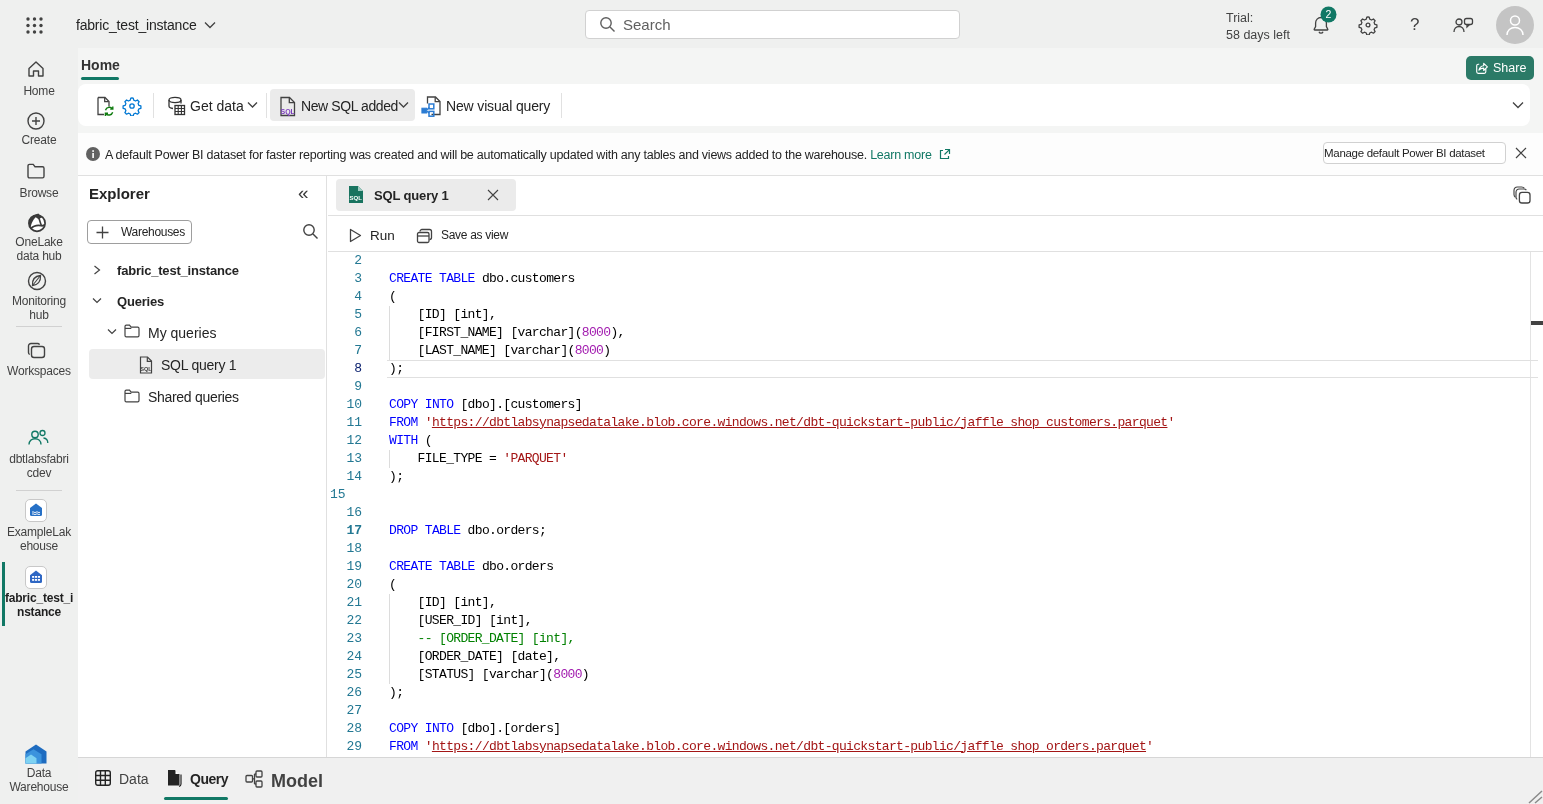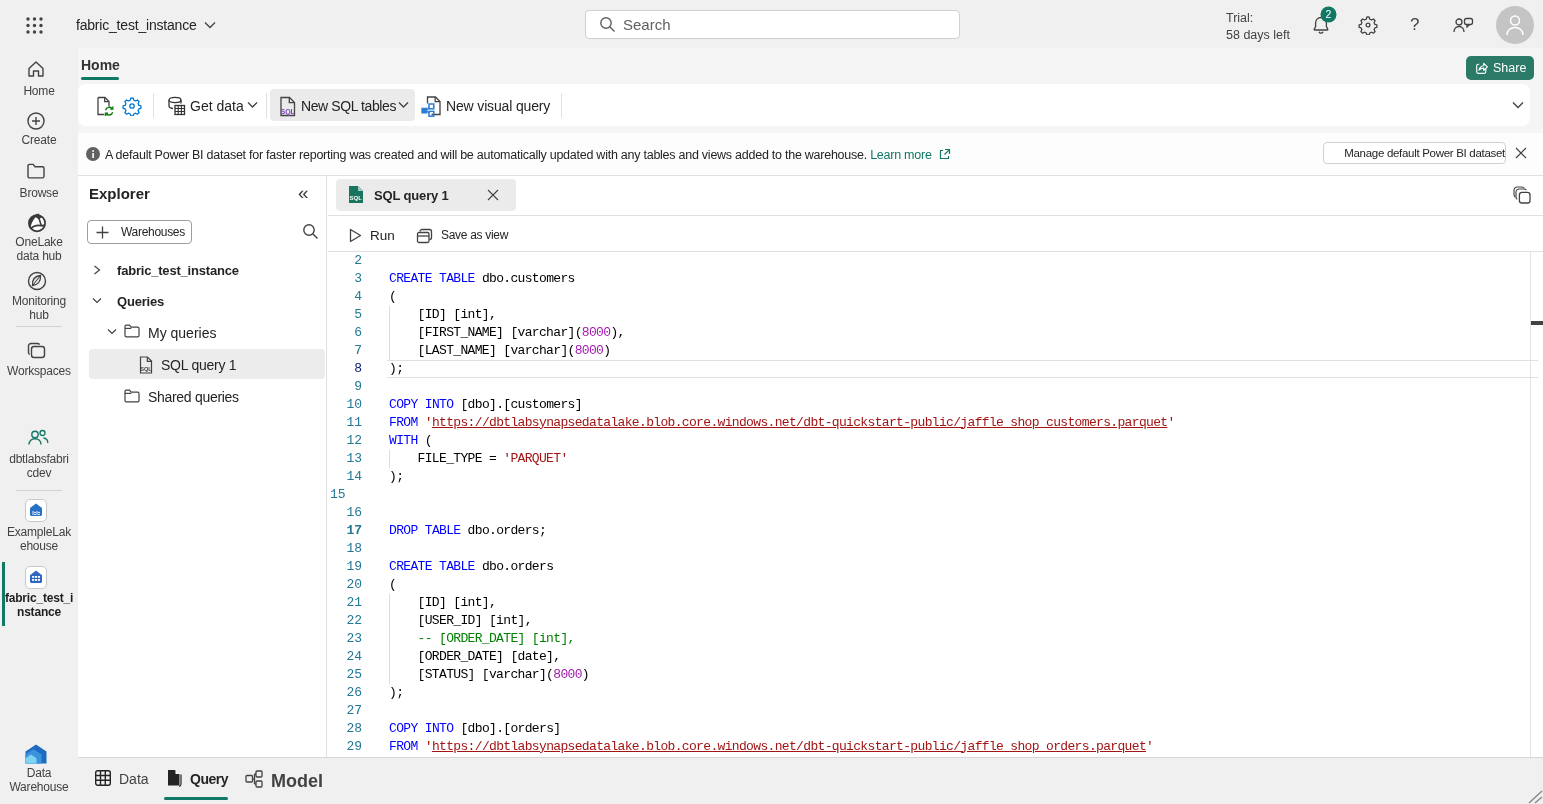--- a/index.html
+++ b/index.html
@@ -132,21 +132,21 @@
       <path d="M1 1.5 L5.5 6 L10 1.5" fill="none" stroke="#424242" stroke-width="1.3"></path>
     </svg>
   <div class="abs sep" style="left:266px; top:93px; height:25px;"></div>
 
   <div class="abs" style="left:270px; top:89px; width:145px; height:32px; background:#ebebeb; border-radius:4px;"></div>
   <svg class="abs" style="left:278px; top:96px;" width="19" height="21" viewBox="0 0 19 21">
     <path d="M3 1.5 h8.5 l5 5 v13 h-13.5 z" fill="none" stroke="#424242" stroke-width="1.3"></path>
     <path d="M11.3 1.8 v4.9 h4.9" fill="none" stroke="#424242" stroke-width="1.3"></path>
     <text x="2.5" y="17.5" font-size="7" font-weight="bold" fill="#7b3dbd" font-family="Liberation Sans">SQL</text>
   </svg>
-  <div class="abs ui" style="left:301px; top:96px; font-size:14px; line-height:20px; letter-spacing:-0.4px;">New SQL tables</div>
+  <div class="abs ui" style="left:301px; top:96px; font-size:14px; line-height:20px; letter-spacing:-0.4px;">New SQL added</div>
   <svg class="abs" style="left:398px; top:101px;" width="11" height="8">
       <path d="M1 1.5 L5.5 6 L10 1.5" fill="none" stroke="#424242" stroke-width="1.3"></path>
     </svg>
 
   <svg class="abs" style="left:421px; top:95px;" width="21" height="22" viewBox="0 0 21 22">
     <path d="M6.5 8.5 V2 h8 l4.5 4.5 v13 h-8.5" fill="none" stroke="#424242" stroke-width="1.3"></path>
     <path d="M14.2 2.3 v4.4 h4.6" fill="none" stroke="#424242" stroke-width="1.3"></path>
     <rect x="8" y="9" width="4.8" height="4.8" fill="none" stroke="#2b7cd3" stroke-width="1.5"></rect>
     <rect x="0.9" y="13.2" width="4.8" height="4.8" fill="#2b7cd3" stroke="#2b7cd3" stroke-width="1"></rect>
     <rect x="8" y="16.4" width="4.8" height="4.8" fill="none" stroke="#2b7cd3" stroke-width="1.5"></rect>
@@ -161,21 +161,21 @@
   <svg class="abs" style="left:86px; top:147px;" width="14" height="14">
       <circle cx="7" cy="7" r="7" fill="#616161"></circle>
       <rect x="6.3" y="6" width="1.6" height="5" fill="#fff"></rect>
       <rect x="6.3" y="3.2" width="1.6" height="1.7" fill="#fff"></rect>
     </svg>
   <div class="abs ui" id="bannertext" style="left:105px; top:147.5px; font-size:12.5px; letter-spacing:-0.25px;">A default Power BI dataset for faster reporting was created and will be automatically updated with any tables and views added to the warehouse. <span style="color:#117865;">Learn more</span></div>
   <svg class="abs" style="left:938px; top:148px;" width="13" height="13" viewBox="0 0 13 13">
       <path d="M5 2.5 H2.5 v8 h8 V8" fill="none" stroke="#117865" stroke-width="1.2"></path>
       <path d="M7 1.5 h4.5 v4.5 M11.2 1.8 L6.5 6.5" fill="none" stroke="#117865" stroke-width="1.2"></path>
     </svg>
-  <div class="abs ui" id="managebtn" style="left:1323px; top:142px; width:183px; height:22px; border:1px solid #d1d1d1; border-radius:4px; background:#fff; text-align:right; font-size:11.5px; letter-spacing:-0.3px; line-height:21px;">Manage default Power BI dataset</div>
+  <div class="abs ui" id="managebtn" style="left:1323px; top:142px; width:183px; height:22px; border:1px solid #d1d1d1; border-radius:4px; background:#fff; text-align:left; font-size:11.5px; letter-spacing:-0.3px; line-height:21px;">Manage default Power BI dataset</div>
   <svg class="abs" style="left:1515px; top:147px;" width="12" height="12">
       <path d="M1 1 L11 11 M11 1 L1 11" stroke="#424242" stroke-width="1.2"></path>
     </svg>
 
   <div class="abs ui" style="left:89px; top:185px; font-size:15px; font-weight:700;">Explorer</div>
   <div class="abs" style="left:298px; top:182px; font-size:19px; color:#3a3a3a;">«</div>
   <div class="abs" id="whbtn" style="left:87px; top:220px; width:105px; height:24px; border:1px solid #9e9e9e; border-radius:4px; background:#fff;"></div>
   <svg class="abs" style="left:96px; top:226px;" width="13" height="13">
       <path d="M6.5 0.5 v12 M0.5 6.5 h12" stroke="#424242" stroke-width="1.3"></path>
     </svg>

